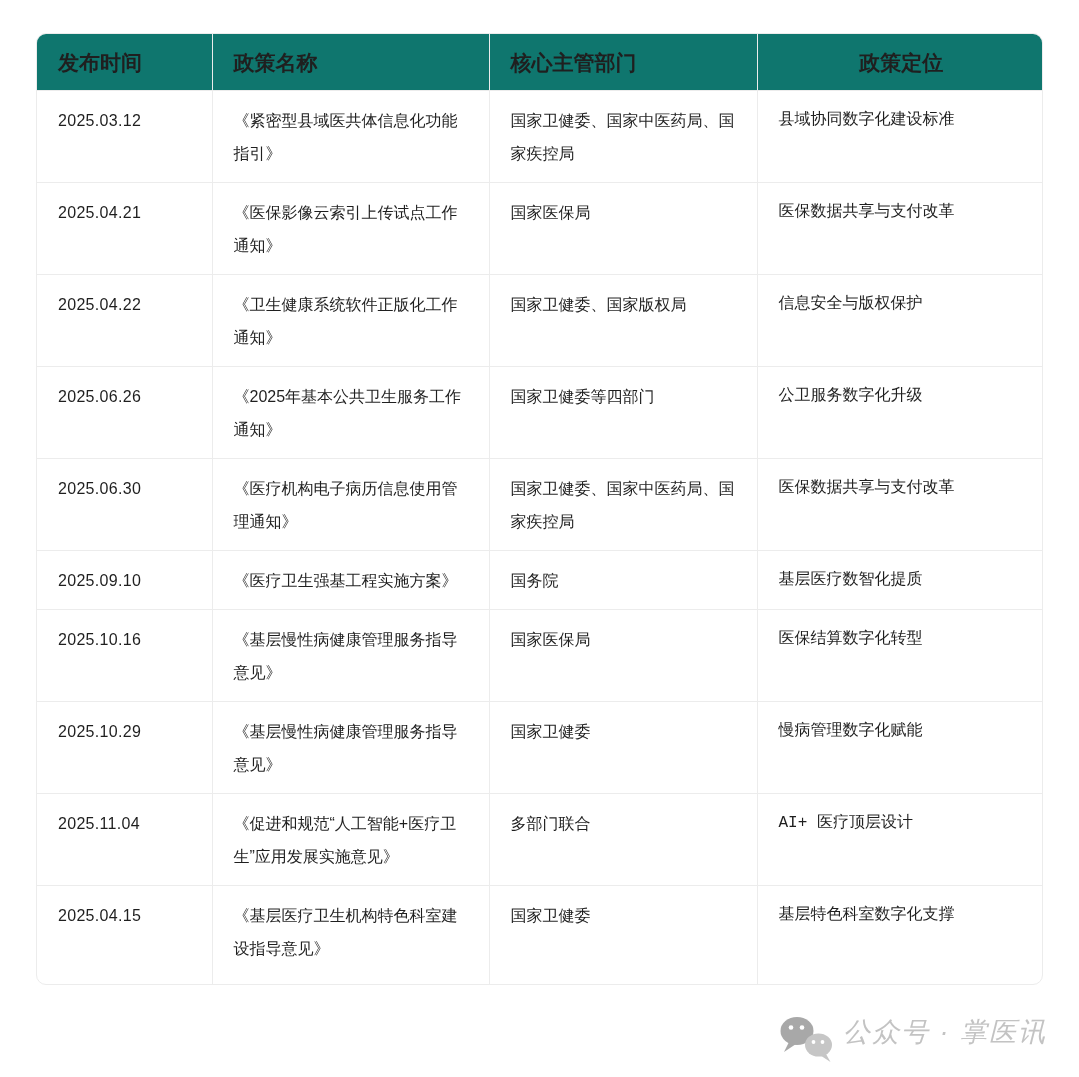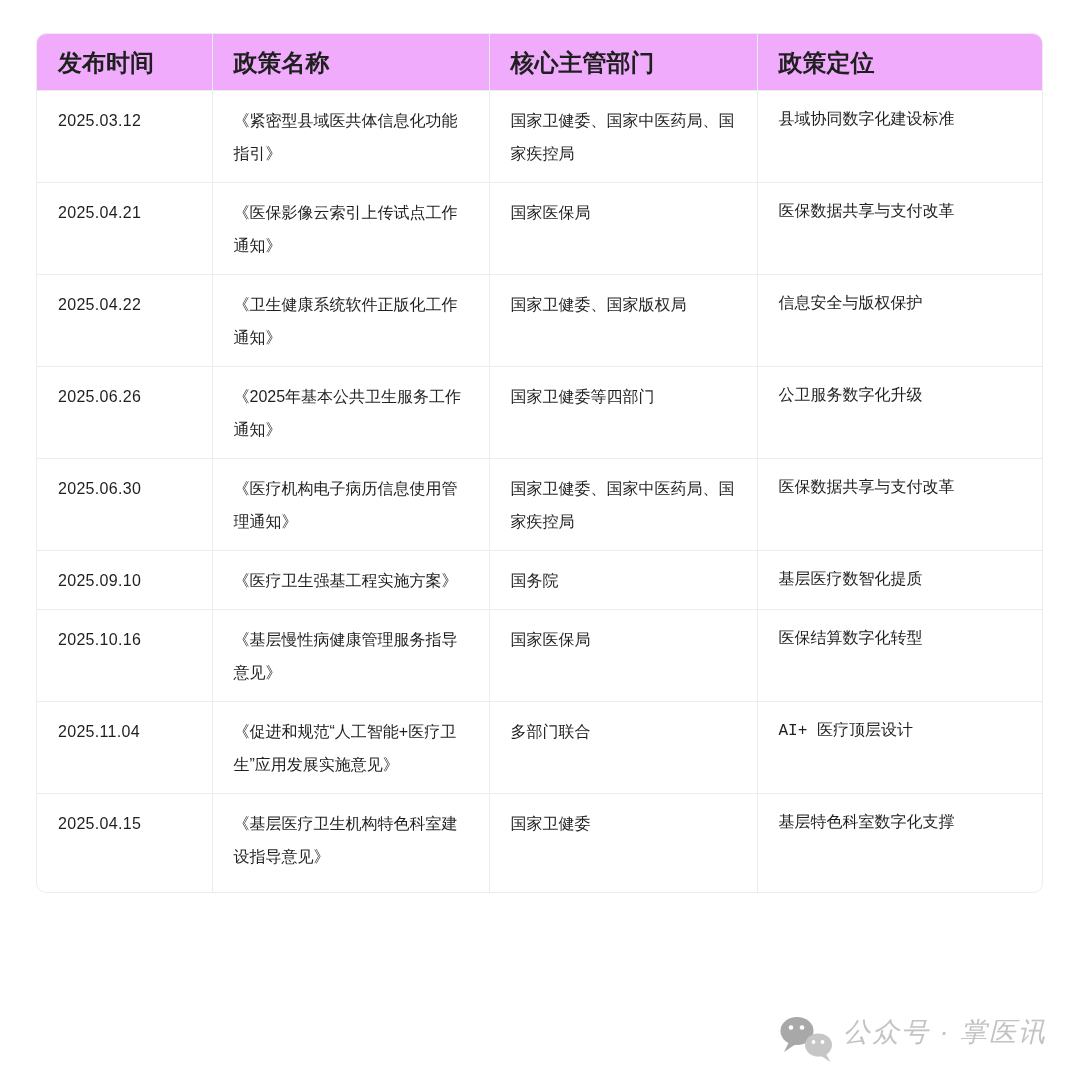--- a/index.html
+++ b/index.html
@@ -21,30 +21,30 @@
   }
   table.policy-table {
     width: 100%;
     border-collapse: collapse;
     table-layout: fixed;
     color: #1f1f1f;
   }
   .policy-table th {
     text-align: left;
     font-weight: 700;
-    font-size: 24px;
+    font-size: 21px;
     line-height: 33px;
     padding: 12px 18px 11px 21px;
     border-bottom: 1px solid #ececec;
     border-right: 1px solid #ececec;
-    background: #f0abfc;
+    background: #0f766e;
     white-space: nowrap;
     overflow: hidden;
   }
-  .policy-table th:last-child { border-right: none; }
+  .policy-table th:last-child { border-right: none; text-align: center; }
   .policy-table td {
     vertical-align: top;
     font-size: 16px;
     line-height: 33px;
     padding: 13px 18px 12px 21px;
     border-bottom: 1px solid #ececec;
     border-right: 1px solid #ececec;
     word-break: break-all;
   }
   .policy-table td:last-child { border-right: none; font-family: Liberation Mono, monospace; }
@@ -129,20 +129,26 @@
         <td class="cell-dept">国务院</td>
         <td class="cell-position">基层医疗数智化提质</td>
       </tr>
         <tr>
         <td class="cell-date">2025.10.16</td>
         <td class="cell-name">《基层慢性病健康管理服务指导意见》</td>
         <td class="cell-dept">国家医保局</td>
         <td class="cell-position">医保结算数字化转型</td>
       </tr>
         <tr>
+        <td class="cell-date">2025.10.29</td>
+        <td class="cell-name">《基层慢性病健康管理服务指导意见》</td>
+        <td class="cell-dept">国家卫健委</td>
+        <td class="cell-position">慢病管理数字化赋能</td>
+      </tr>
+        <tr>
         <td class="cell-date">2025.11.04</td>
         <td class="cell-name">《促进和规范“人工智能+医疗卫生”应用发展实施意见》</td>
         <td class="cell-dept">多部门联合</td>
         <td class="cell-position">AI+ 医疗顶层设计</td>
       </tr>
         <tr>
         <td class="cell-date">2025.04.15</td>
         <td class="cell-name">《基层医疗卫生机构特色科室建设指导意见》</td>
         <td class="cell-dept">国家卫健委</td>
         <td class="cell-position">基层特色科室数字化支撑</td>

